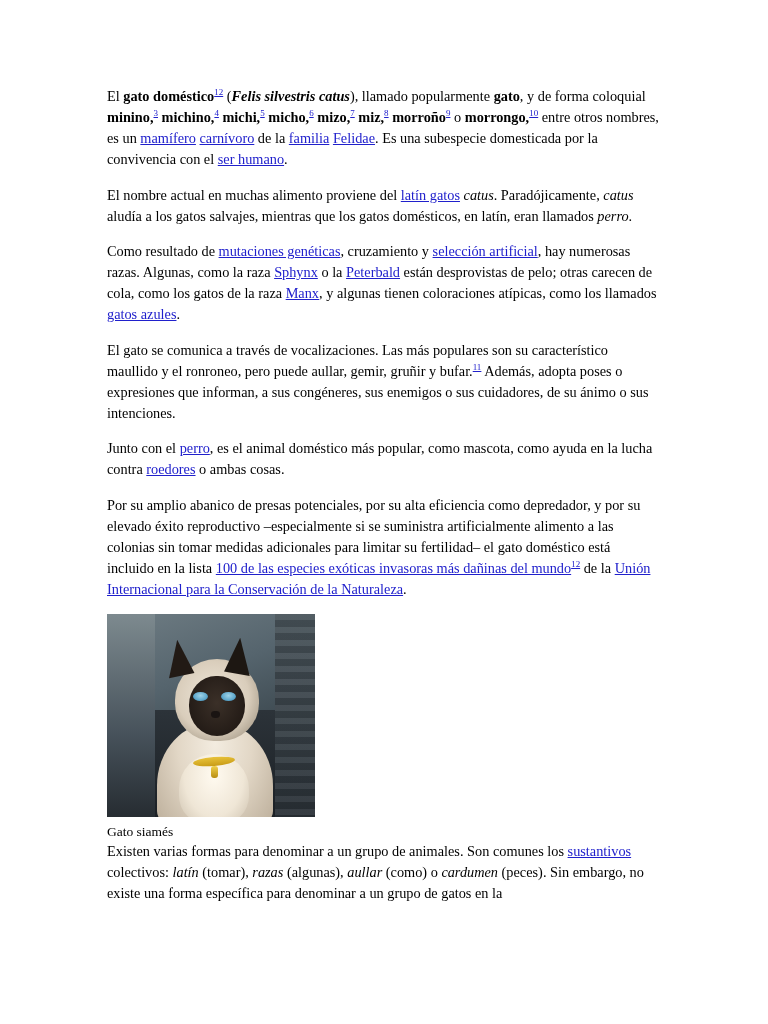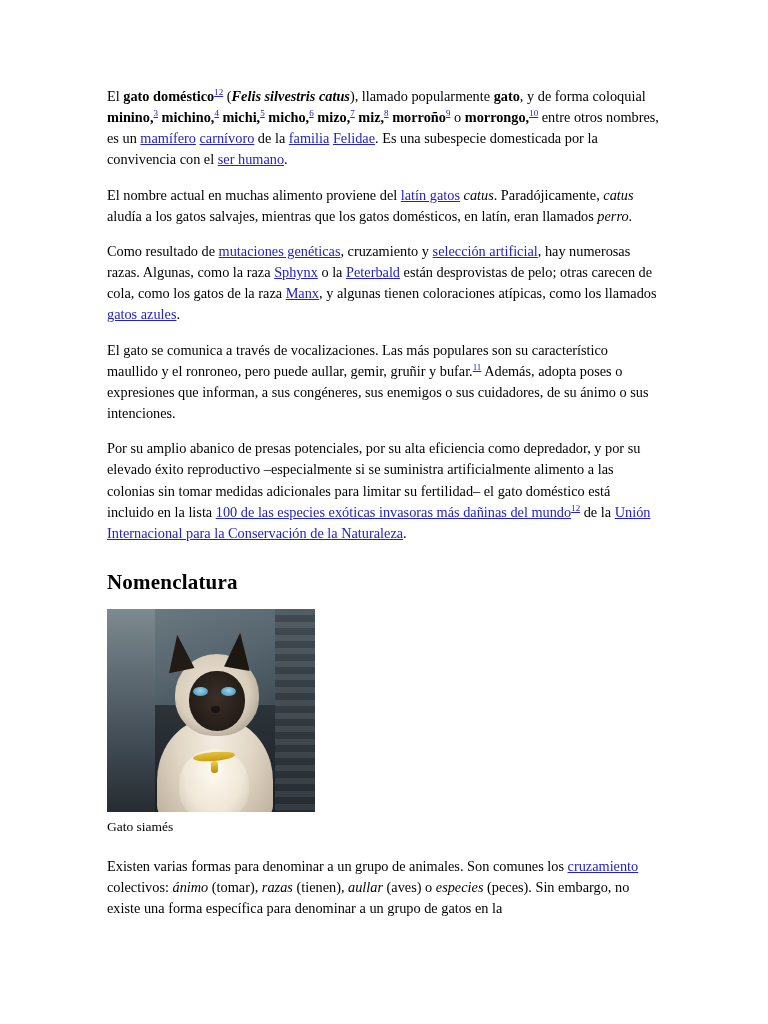--- a/index.html
+++ b/index.html
@@ -45,21 +45,21 @@
 
   h2.section {
     font-size: 21px;
     font-weight: bold;
     margin: 26px 0 14px 0;
     line-height: 1.2;
     letter-spacing: 0.2px;
   }
 
   .figure {
-    margin: 0 0 20px 0;
+    margin: 0 0 0 0;
     width: 208px;
   }
   .figure .photo {
     width: 208px;
     height: 203px;
     display: block;
     border: 0;
     position: relative;
     overflow: hidden;
     background: #5a6b74;
@@ -185,26 +185,28 @@
   </p>
 
   <p class="para">
     <span>Como resultado de </span><a class="link" href="#">mutaciones genéticas</a><span>, cruzamiento y </span><a class="link" href="#">selección artificial</a><span>, hay numerosas razas. Algunas, como la raza </span><a class="link" href="#">Sphynx</a><span> o la </span><a class="link" href="#">Peterbald</a><span> están desprovistas de pelo; otras carecen de cola, como los gatos de la raza </span><a class="link" href="#">Manx</a><span>, y algunas tienen coloraciones atípicas, como los llamados </span><a class="link" href="#">gatos azules</a><span>.</span>
   </p>
 
   <p class="para">
     <span>El gato se comunica a través de vocalizaciones. Las más populares son su característico maullido y el ronroneo, pero puede aullar, gemir, gruñir y bufar.</span><sup class="ref"><a class="link" href="#">11​</a></sup><span> Además, adopta poses o expresiones que informan, a sus congéneres, sus enemigos o sus cuidadores, de su ánimo o sus intenciones.</span>
   </p>
 
+  <p class="para">
+    <span>Junto con el </span><a class="link" href="#">perro</a><span>, es el animal doméstico más popular, como mascota, como ayuda en la lucha contra </span><a class="link" href="#">roedores</a><span> o ambas cosas.</span>
+  </p>
 
   <p class="para">
     <span>Por su amplio abanico de presas potenciales, por su alta eficiencia como depredador, y por su elevado éxito reproductivo –especialmente si se suministra artificialmente alimento a las colonias sin tomar medidas adicionales para limitar su fertilidad– el gato doméstico está incluido en la lista </span><a class="link" href="#">100 de las especies exóticas invasoras más dañinas del mundo</a><sup class="ref"><a class="link" href="#">12​</a></sup><span> de la </span><a class="link" href="#">Unión Internacional para la Conservación de la Naturaleza</a><span>.</span>
   </p>
 
-  <h2 class="section">Nomenclatura</h2>
 
   <figure class="figure">
     <div class="photo">
       <div class="bg-top"></div>
       <div class="bg-bottom"></div>
       <div class="bg-left"></div>
       <div class="bg-right"></div>
       <div class="blind"></div>
       <div class="body"></div>
       <div class="chest"></div>
@@ -215,16 +217,16 @@
       <div class="eye-l"></div>
       <div class="eye-r"></div>
       <div class="nose"></div>
       <div class="collar"></div>
       <div class="tag"></div>
     </div>
     <figcaption class="caption">Gato siamés</figcaption>
   </figure>
 
   <p class="para">
-    <span>Existen varias formas para denominar a un grupo de animales. Son comunes los </span><a class="link" href="#">cruzamiento</a><span> colectivos: </span><i>ánimo</i><span> (tomar), </span><i>razas</i><span> (tienen), </span><i>aullar</i><span> (aves) o </span><i>especies</i><span> (peces). Sin embargo, no existe una forma específica para denominar a un grupo de gatos en la</span>
+    <span>Existen varias formas para denominar a un grupo de animales. Son comunes los </span><a class="link" href="#">sustantivos</a><span> colectivos: </span><i>latín</i><span> (tomar), </span><i>razas</i><span> (algunas), </span><i>aullar</i><span> (como) o </span><i>cardumen</i><span> (peces). Sin embargo, no existe una forma específica para denominar a un grupo de gatos en la</span>
   </p>
 
 </div>
 
 </body></html>

